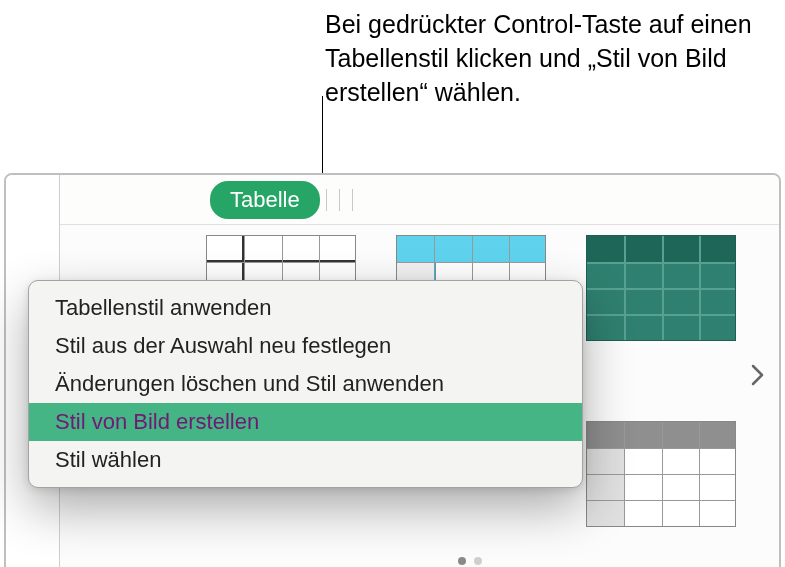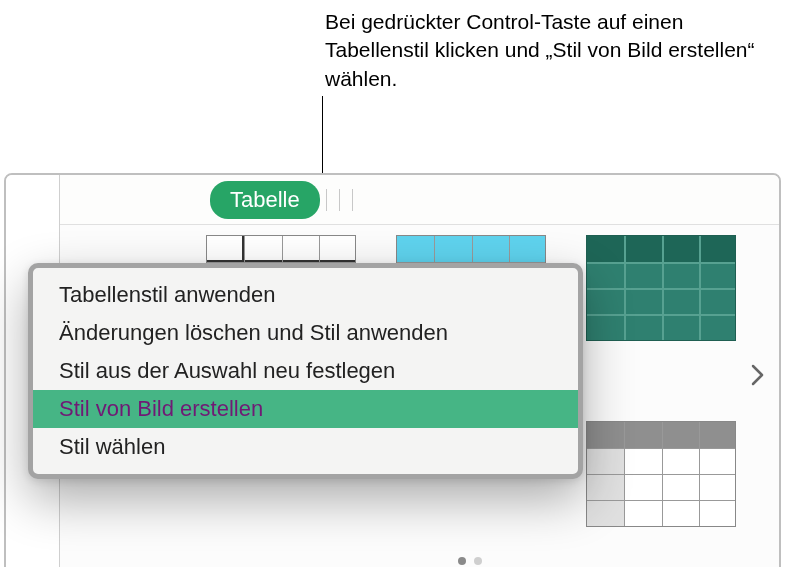--- a/index.html
+++ b/index.html
@@ -9,21 +9,21 @@
       width: 785px;
       height: 567px;
       position: relative;
       overflow: hidden;
     }
     .callout {
       position: absolute;
       top: 8px;
       left: 325px;
       width: 450px;
-      font-size: 21px;
+      font-size: 25px;
       line-height: 1.35;
       color: #000;
       text-align: left;
     }
     .callout-line {
       position: absolute;
       top: 96px;
       left: 322px;
       width: 1px;
       height: 130px;
@@ -143,25 +143,25 @@
       gap: 8px;
     }
     .dot {
       width: 8px; height: 8px; border-radius: 50%;
       background: #cfcfcf;
     }
     .dot.active { background: #8a8a8a; }
     
     .context-menu {
       position: absolute;
-      top: 263px;
+      top: 280px;
       left: 28px;
       width: 555px;
       background: #f4f4f3;
-      border: 5px solid #a3a3a3;
+      border: 1px solid #a3a3a3;
       border-radius: 10px;
       box-shadow: 0 20px 50px rgba(0,0,0,0.32), 0 2px 8px rgba(0,0,0,0.12);
       padding: 8px 0;
       z-index: 50;
     }
     .menu-item {
       font-size: 22px;
       color: #222;
       padding: 6px 26px;
       white-space: nowrap;
@@ -238,17 +238,17 @@
   </div>
 
   <div class="dots">
     <div class="dot active"></div>
     <div class="dot"></div>
   </div>
 </div>
 
 <div class="context-menu">
   <div class="menu-item">Tabellenstil anwenden</div>
+  <div class="menu-item">Stil aus der Auswahl neu festlegen</div>
   <div class="menu-item">Änderungen löschen und Stil anwenden</div>
-  <div class="menu-item">Stil aus der Auswahl neu festlegen</div>
   <div class="menu-item highlight">Stil von Bild erstellen</div>
   <div class="menu-item">Stil wählen</div>
 </div>
 
 </body></html>

